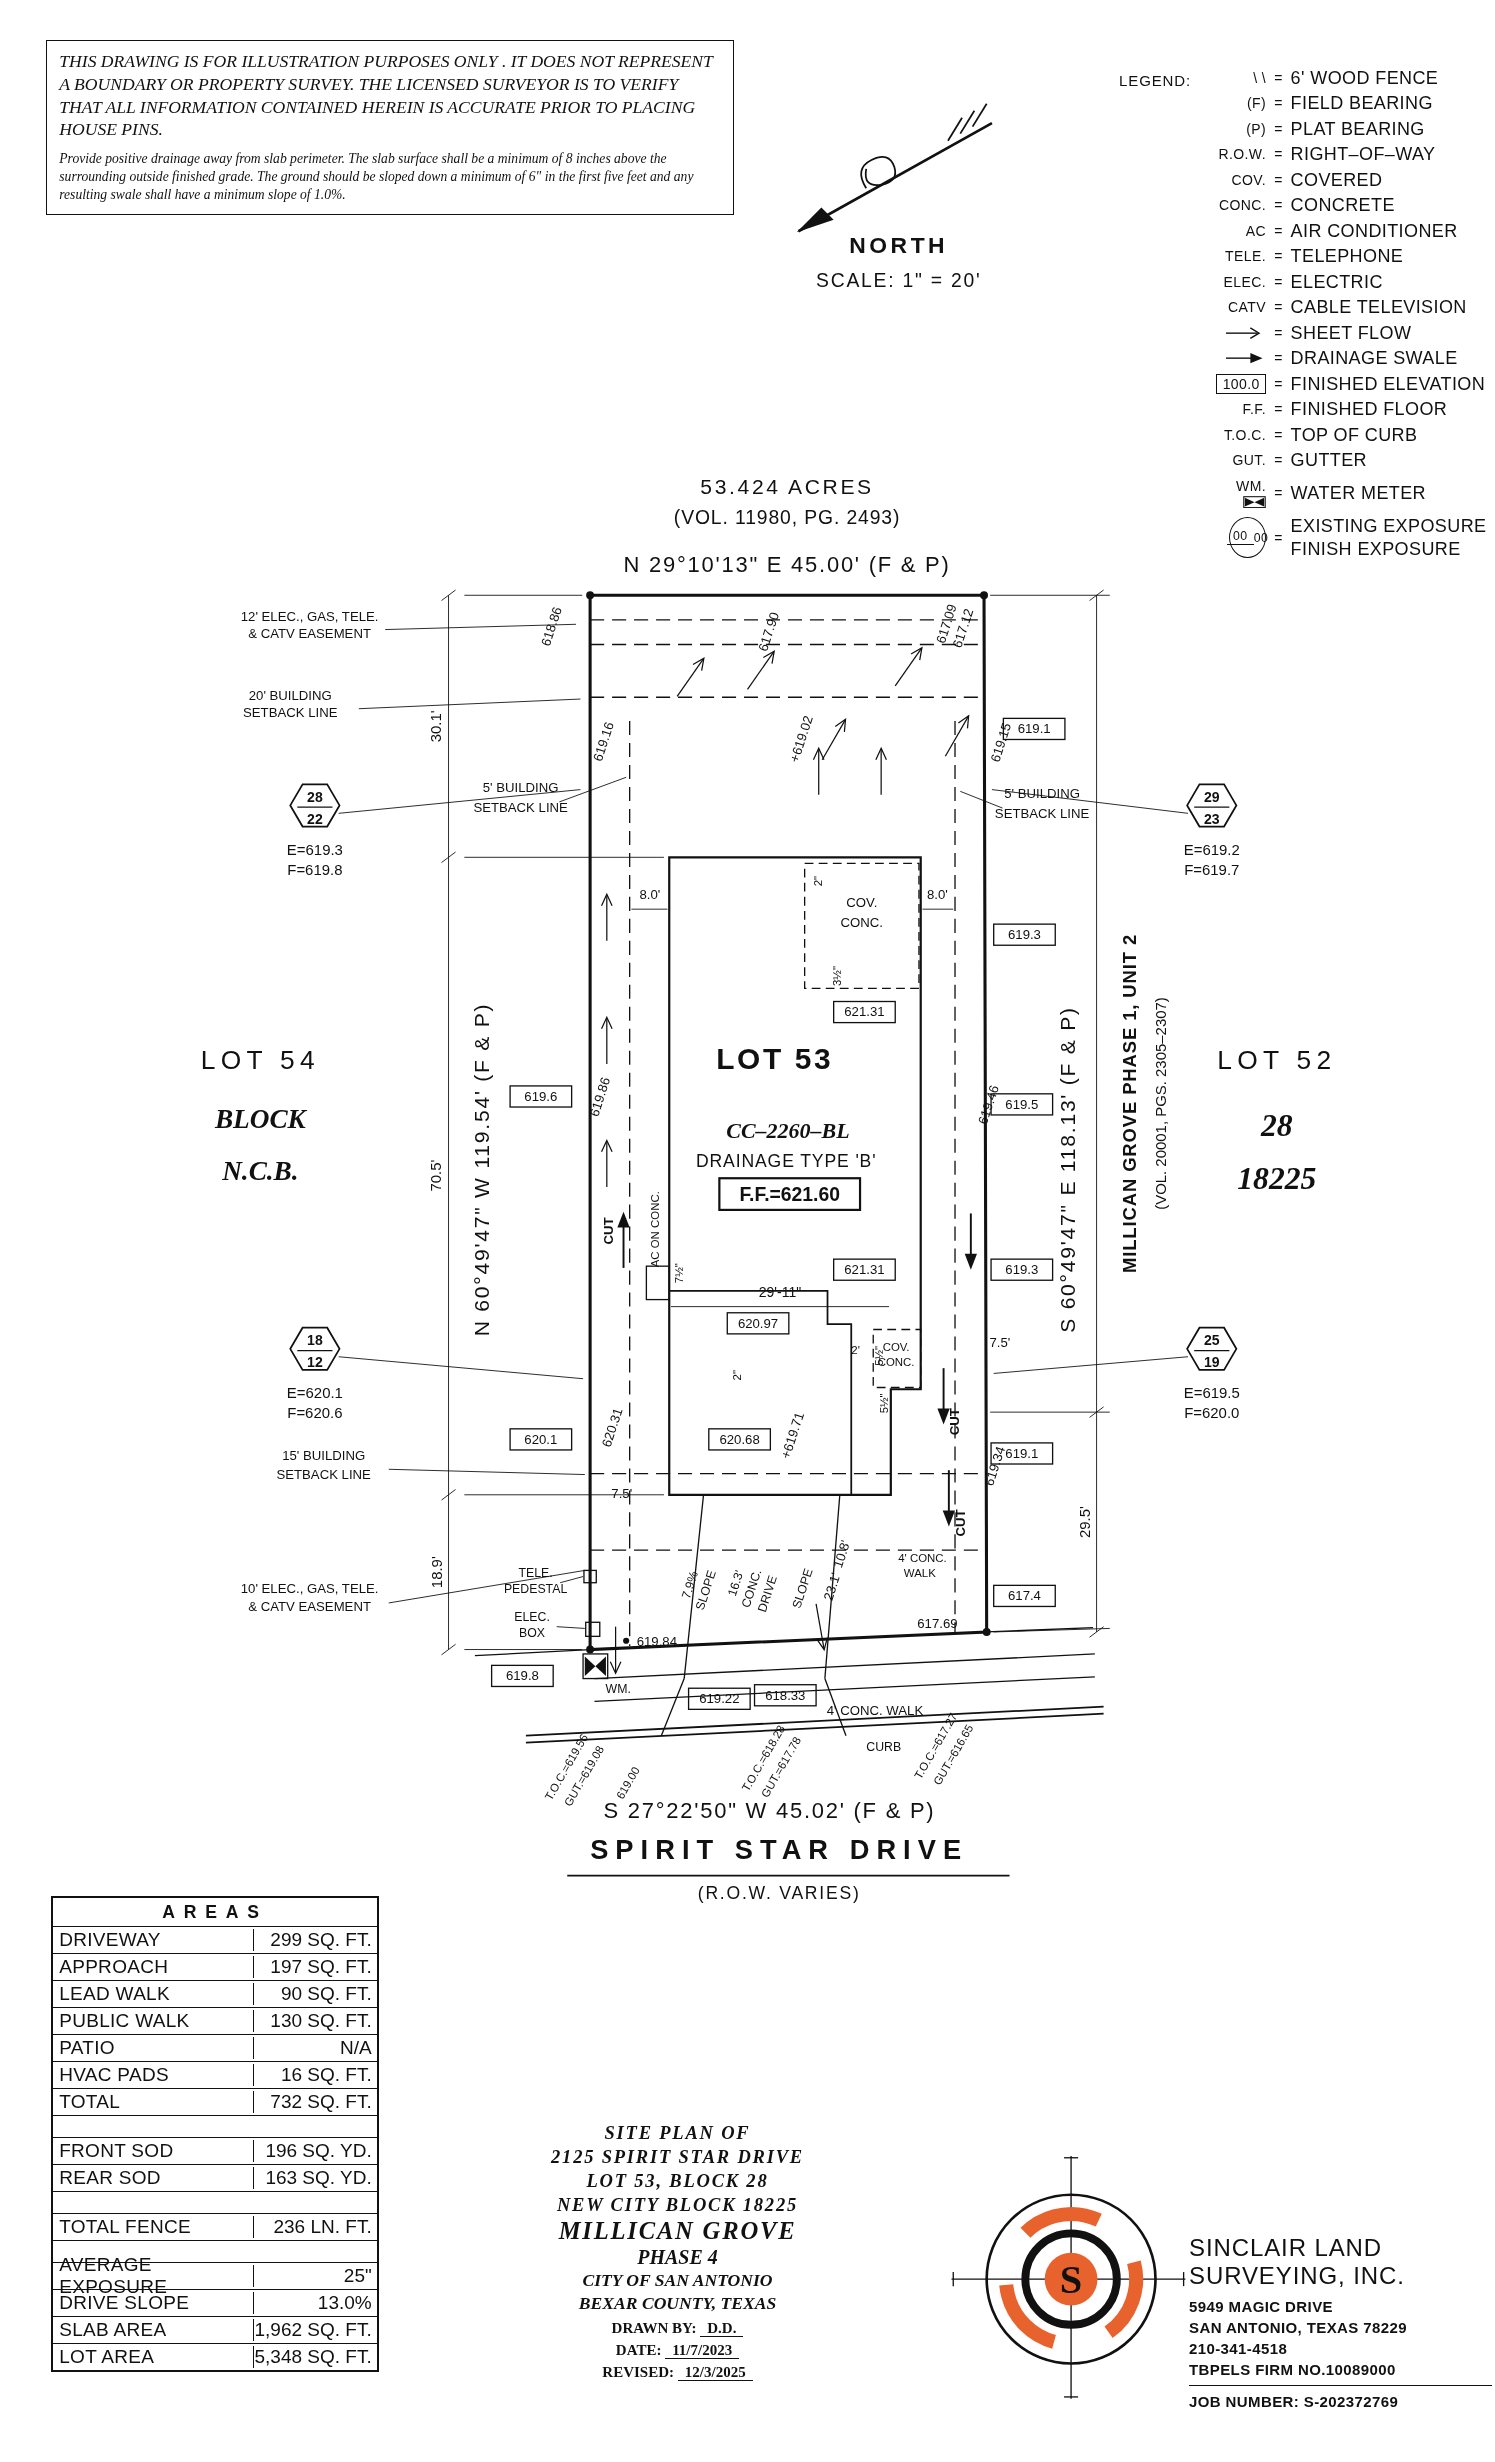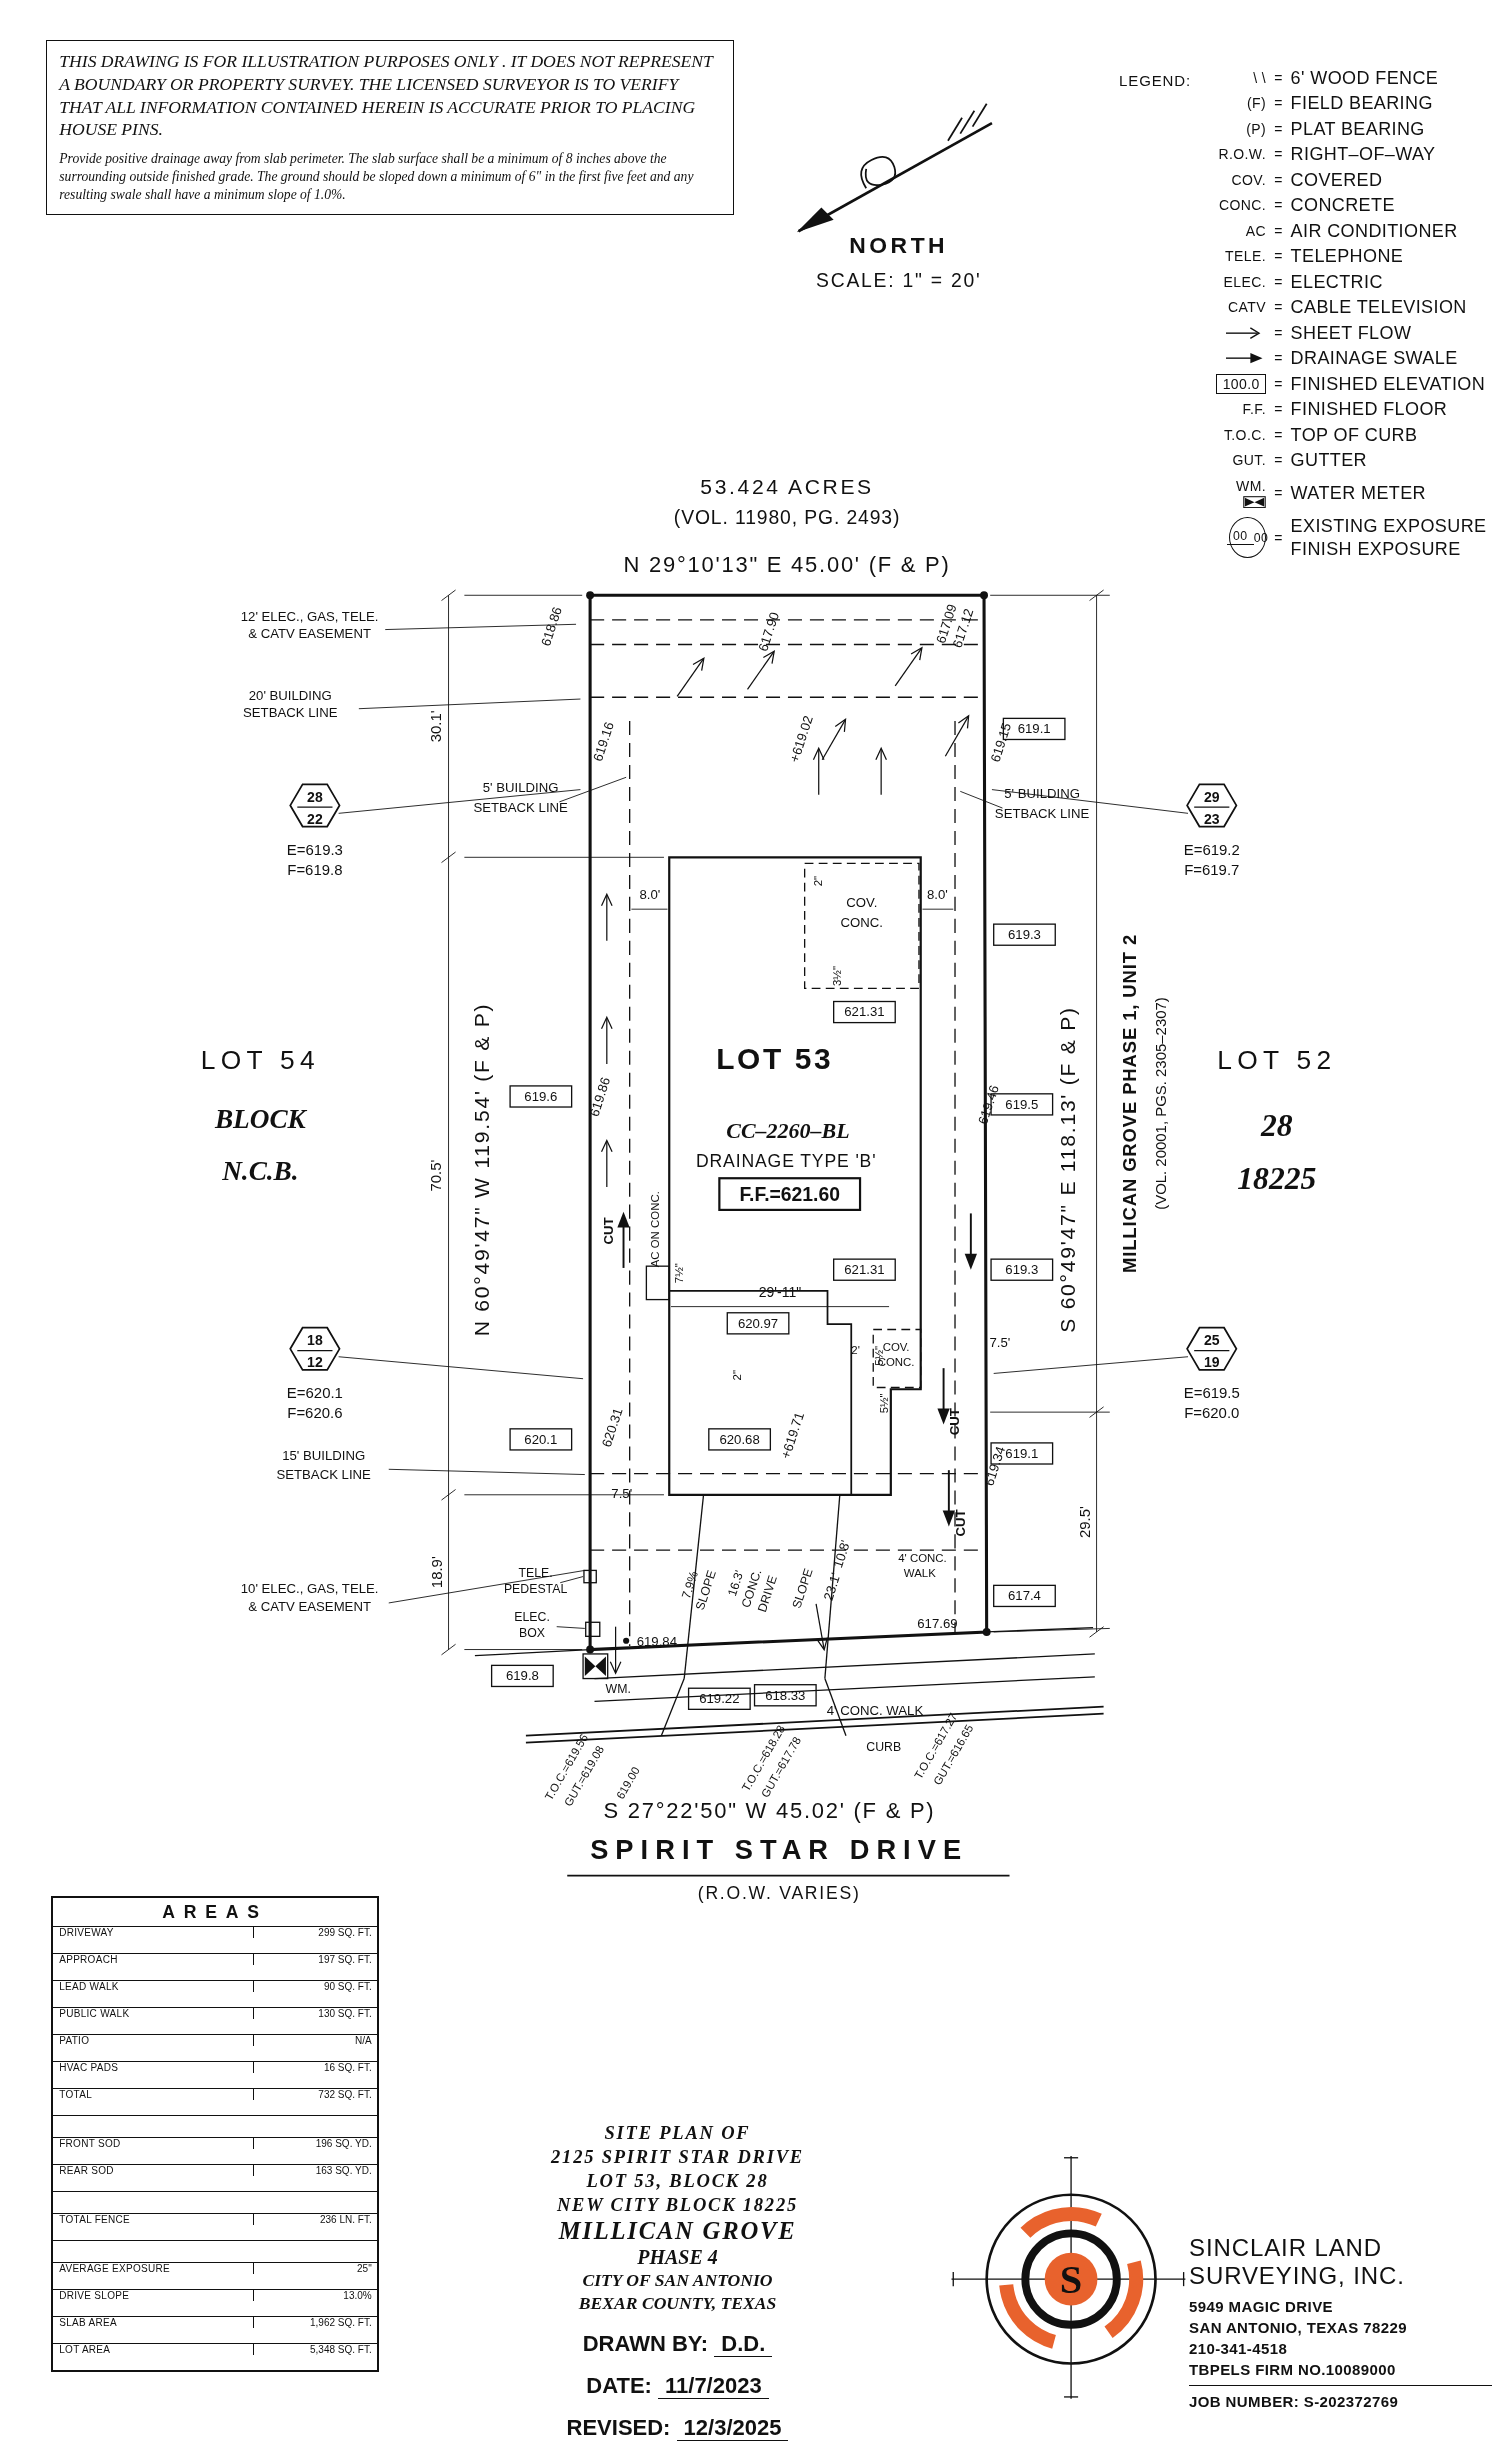--- a/index.html
+++ b/index.html
@@ -38,34 +38,34 @@
   .lsym polygon{fill:#111}
   .wmcell{display:flex;flex-direction:column;align-items:flex-end;gap:1.8px}
   .expo{width:35px;height:39px;border:1.4px solid #111;border-radius:50%;display:flex;
     flex-direction:row;align-items:center;justify-content:center;font-size:12.3px;line-height:1}
   .expo .et{border-bottom:1.2px solid #111;padding:0.9px 6.2px 1.8px}
   .expo .eb{padding-top:1.8px}
   
   .areas{left:51px;top:1896px;width:324px;border:2.2px solid #111}
   .atitle{height:28px;display:flex;align-items:center;justify-content:center;
     font-size:17.6px;font-weight:bold;letter-spacing:8.8px}
-  .arow{display:flex;height:26px;border-top:1.3px solid #111;align-items:flex-start;font-size:10px}
+  .arow{display:flex;height:26px;border-top:1.3px solid #111;align-items:center;font-size:19px}
   .arow .al{flex:1;padding-left:6.2px;display:flex;align-items:center;letter-spacing:0.3px}
   .arow .av{width:118px;border-left:1.3px solid #111;display:flex;align-items:center;
     justify-content:flex-end;padding-right:5.3px}
   .agap{height:21px;border-top:1.3px solid #111}
   
   .tblock{left:475px;top:2121px;width:405px;text-align:center;
     font-family:"Liberation Serif",serif;font-style:italic;font-weight:bold}
   .tb1{font-size:18.5px;letter-spacing:1.8px;line-height:1.3}
   .tb5{font-size:24.6px;letter-spacing:1.8px;line-height:1.15}
   .tb6{font-size:20px;line-height:1.2}
   .tb78{font-size:17.6px;line-height:1.3}
-  .meta{font-family:Liberation Sans, sans-serif;font-style:normal;font-weight:bold;
-    font-size:22px;margin-top:16px}
+  .meta{font-family:Liberation Serif, serif;font-style:normal;font-weight:bold;
+    font-size:15px;margin-top:5px}
   .meta .val{border-bottom:1.8px solid #111;padding:0 7px}
   
   .company{left:1189px;top:2234px;width:303px}
   .cname{font-size:24px;letter-spacing:0.9px;font-weight:400;line-height:1.15}
   .caddr{margin-top:7px;font-size:15px;line-height:1.4;letter-spacing:0.4px;font-weight:bold}
   .cjob{margin-top:5.3px;border-top:1.8px solid #111;padding-top:6.2px;font-size:15px;
     letter-spacing:0.4px;font-weight:bold}
 </style>
 </head>
 <body>

